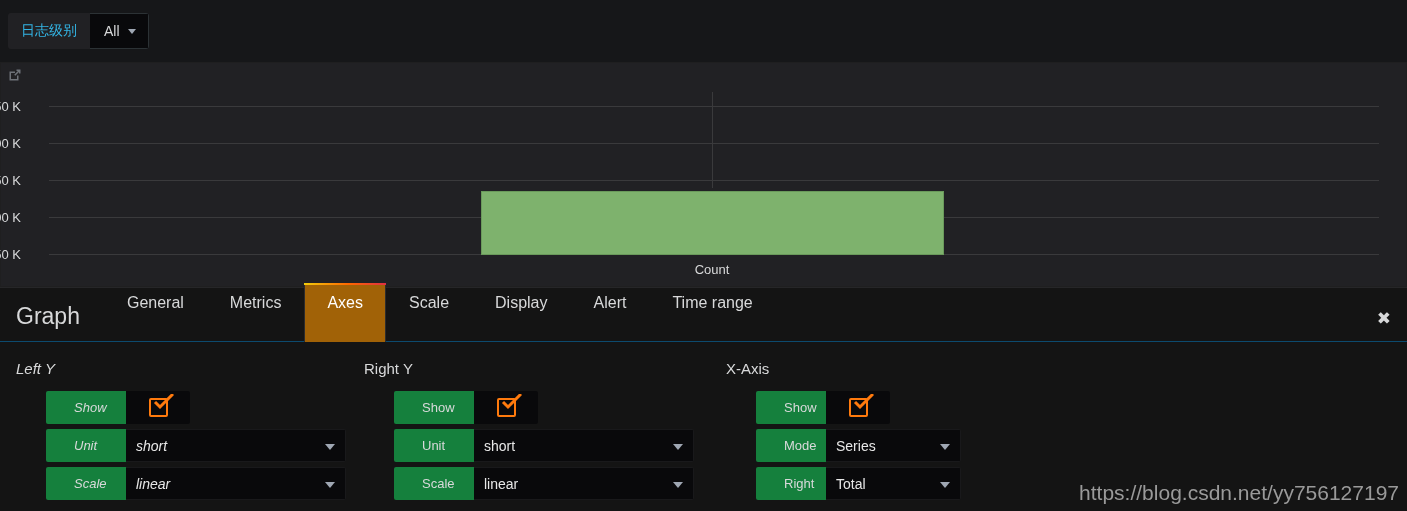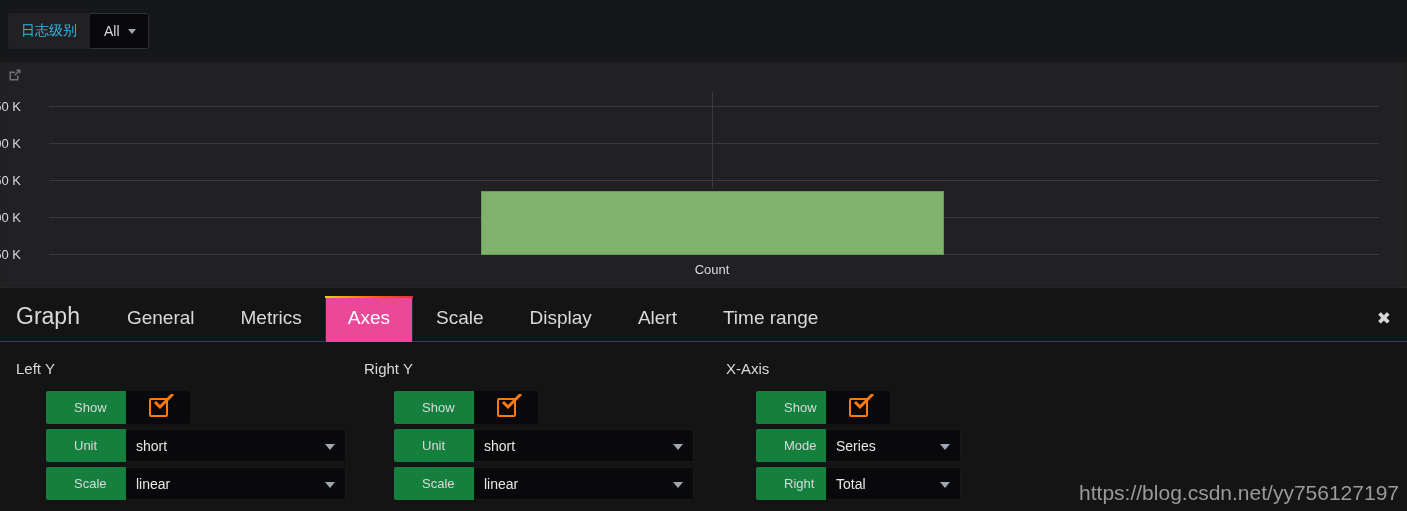--- a/index.html
+++ b/index.html
@@ -129,31 +129,31 @@
   }
   .editor-heading {
     color: #d8d9da;
     font-size: 23px;
     padding: 0 24px 11px 8px;
     white-space: nowrap;
   }
   .tab {
     position: relative;
     color: #d8d9da;
-    font-size: 19px;
-    padding: 10px 22px 13px 22px;
+    font-size: 16px;
+    padding: 10px 22px 30px 22px;
     cursor: pointer;
     border: 1px solid transparent;
     border-bottom: none;
     background: transparent;
     white-space: nowrap;
     top: 1px;
   }
   .tab.active {
-    background: #ec4899;
+    background: #a16207;
     border-color: #2c2c2e;
     color: #ffffff;
   }
   .tab.active::before {
     content: "";
     position: absolute;
     left: -1px; right: -1px; top: -1px;
     height: 2px;
     background: linear-gradient(90deg, #f2cc0c 0%, #ff6600 55%, #e02f44 100%);
   }
@@ -168,21 +168,21 @@
 
   .sections {
     position: absolute;
     left: 0; top: 54px;
     width: 1407px; height: 170px;
     display: flex;
   }
   .section {
     padding-top: 18px;
   }
-  .sec-left   { width: 350px; padding-left: 14px; }
+  .sec-left   { width: 350px; padding-left: 14px; font-style: italic; }
   .sec-right  { width: 350px; padding-left: 12px; }
   .sec-x      { width: 350px; padding-left: 24px; }
   .section h3 {
     margin: 0 0 14px 2px;
     color: #d8d9da;
     font-size: 15px;
     font-weight: normal;
   }
   .row {
     display: flex; align-items: stretch;

